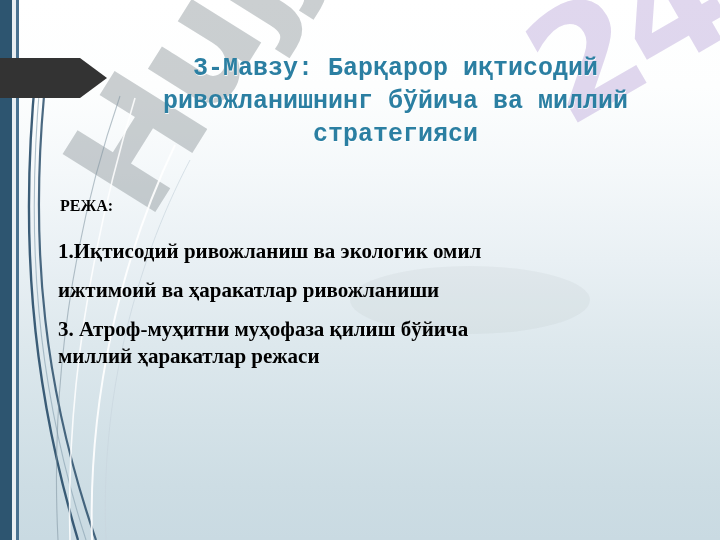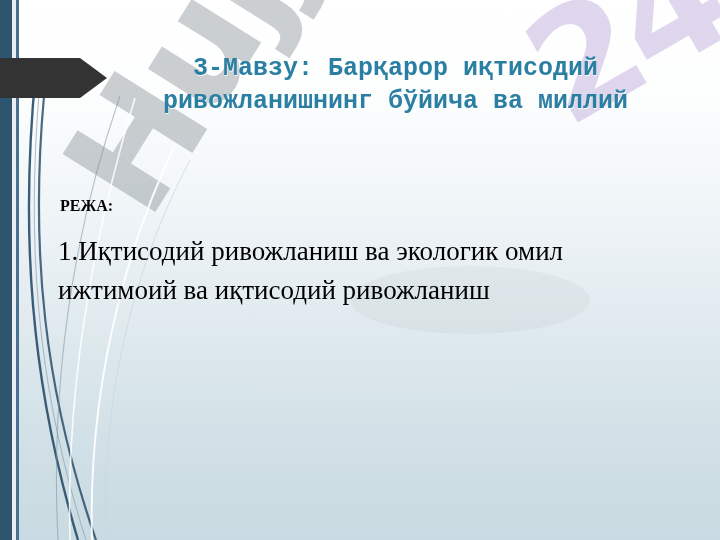--- a/index.html
+++ b/index.html
@@ -95,22 +95,22 @@
     font-size: 16px;
     line-height: 26px;
   }
 
   .body-list {
     position: absolute;
     left: 58px;
     top: 238px;
     width: 625px;
     color: #000000;
-    font-weight: normal;
-    font-size: 27px;
+    font-weight: bold;
+    font-size: 21px;
     line-height: 27px;
   }
   .body-item { margin-bottom: 12px; }
   .body-item .ln { display: block; white-space: nowrap; }
 </style>
 </head>
 <body>
 
 <div id="slide">
 
@@ -136,26 +136,31 @@
     </g>
 
     <path d="M 0 58 L 80 58 L 107 78 L 80 98 L 0 98 Z" fill="#333333"></path>
 
     <ellipse cx="470" cy="300" rx="120" ry="34" fill="#9aa5aa" opacity="0.10"></ellipse>
   </svg>
 
   <div class="title">
     <div>3-Мавзу: Барқарор иқтисодий</div>
     <div>ривожланишнинг бўйича ва миллий</div>
+    <div>стратегияси</div>
   </div>
 
   <div class="reja">РЕЖА:</div>
 
   <div class="body-list">
     <div class="body-item">
       <span class="ln">1.Иқтисодий ривожланиш ва экологик омил</span>
     </div>
     <div class="body-item">
-      <span class="ln">ижтимоий ва иқтисодий ривожланиш</span>
+      <span class="ln">ижтимоий ва ҳаракатлар ривожланиши</span>
+    </div>
+    <div class="body-item">
+      <span class="ln">3. Атроф-муҳитни муҳофаза қилиш бўйича</span>
+      <span class="ln">миллий ҳаракатлар режаси</span>
     </div>
   </div>
 
 </div>
 
 </body></html>

